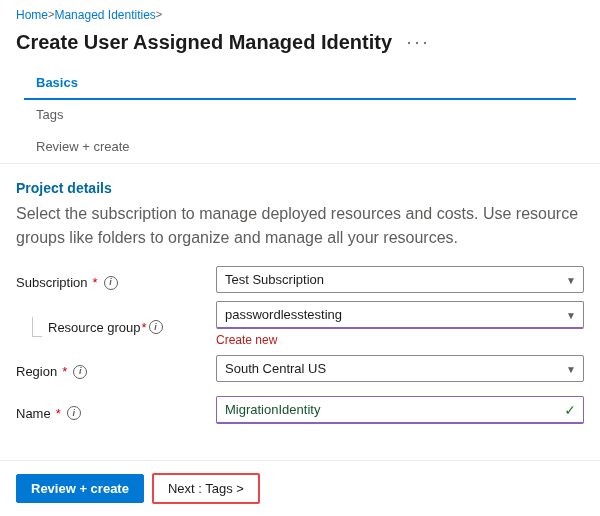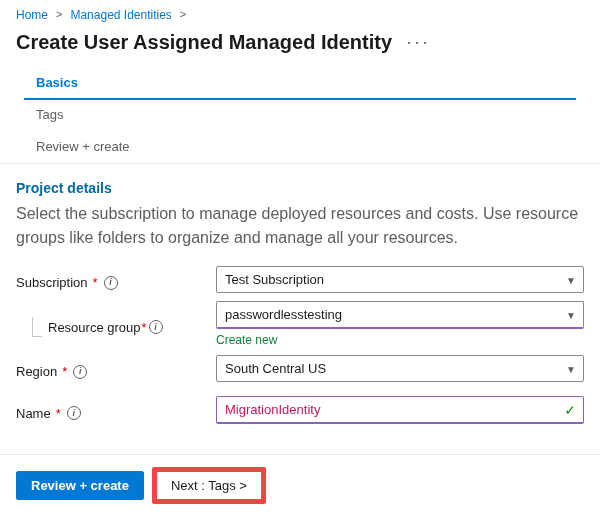--- a/index.html
+++ b/index.html
@@ -12,21 +12,21 @@
       height: 516px;
       overflow: hidden;
     }
 
     .breadcrumb {
       display: flex;
       align-items: flex-start;
       padding: 8px 16px 4px 16px;
       font-size: 12px;
       color: #0078d4;
-      gap: 8px;
+      gap: 0;
     }
     .breadcrumb span { color: #605e5c; }
     .breadcrumb a { color: #0078d4; text-decoration: none; cursor: pointer; }
     .breadcrumb-separator { color: #605e5c; font-size: 11px; }
 
     .page-title-row {
       display: flex;
       align-items: center;
       padding: 4px 16px 12px 16px;
       gap: 10px;
@@ -161,21 +161,21 @@
       font-size: 10px;
     }
 
     .dropdown-highlighted {
       border: 1px solid #8a8886;
       border-bottom: 2px solid #8764b8;
     }
 
     .create-new-link {
       font-size: 12px;
-      color: #15803d;
+      color: #b91c1c;
       cursor: pointer;
       text-decoration: none;
       display: inline-block;
       margin-top: 4px;
     }
 
     .instance-section {
       margin-top: 8px;
       margin-bottom: 14px;
     }
@@ -185,21 +185,21 @@
       width: 100%;
     }
 
     .name-input {
       width: 100%;
       padding: 5px 30px 5px 8px;
       border: 1px solid #8764b8;
       border-bottom: 2px solid #8764b8;
       border-radius: 2px;
       font-size: 13px;
-      color: #be185d;
+      color: #14532d;
       outline: none;
     }
 
     .check-icon {
       position: absolute;
       right: 8px;
       top: 50%;
       transform: translateY(-50%);
       color: #107c10;
       font-size: 14px;
@@ -225,21 +225,21 @@
       padding: 6px 14px;
       font-size: 13px;
       font-weight: 600;
       border-radius: 2px;
       cursor: pointer;
     }
 
     .btn-secondary {
       background: #fff;
       color: #1b1b1b;
-      border: 5px solid #ef4444;
+      border: 2px solid #ef4444;
       padding: 6px 14px;
       font-size: 13px;
       border-radius: 2px;
       cursor: pointer;
     }
 
     .btn-disabled {
       background: #f3f2f1;
       color: #a19f9d;
       border: 1px solid #c8c6c4;

